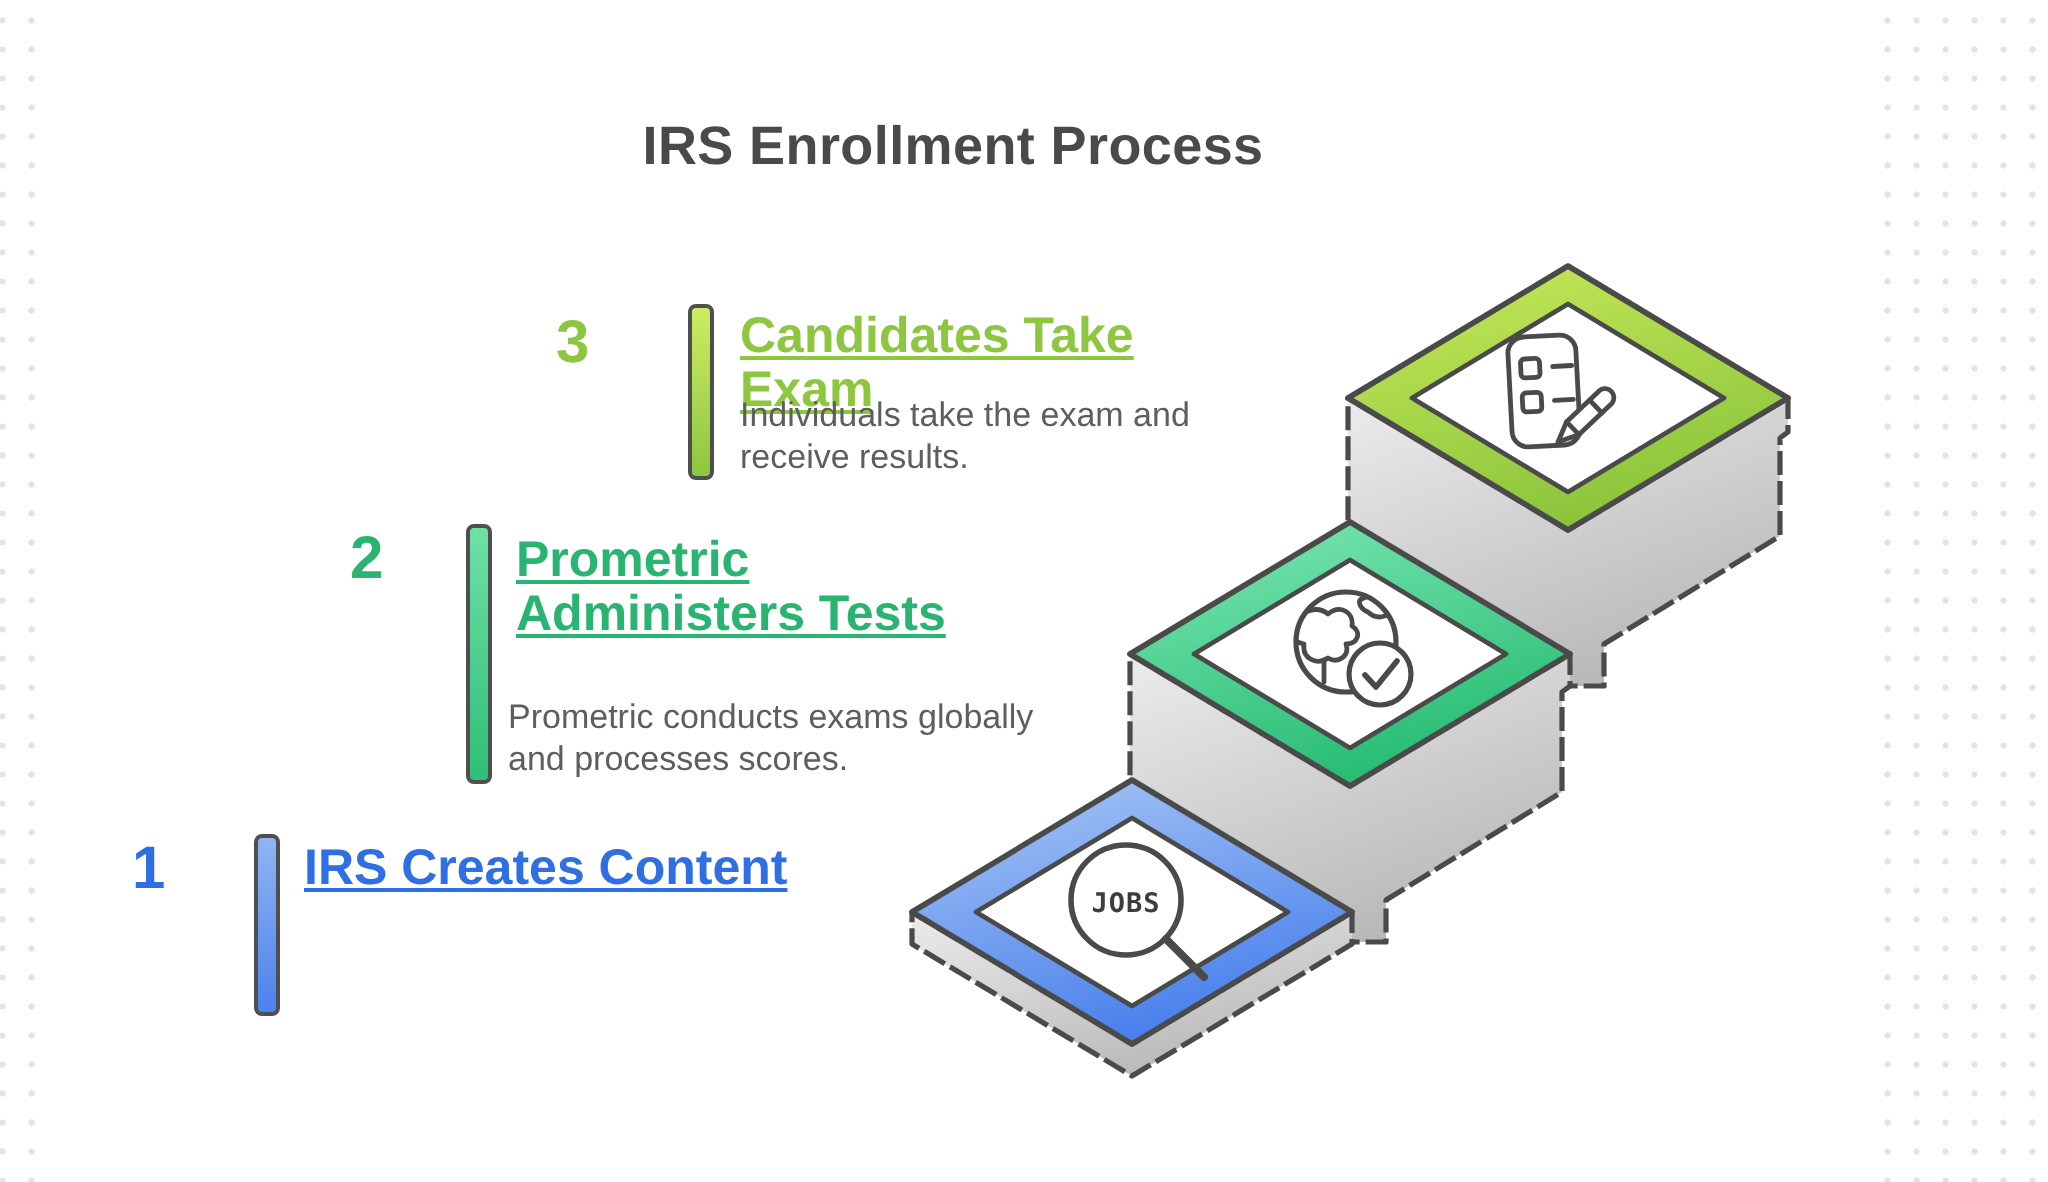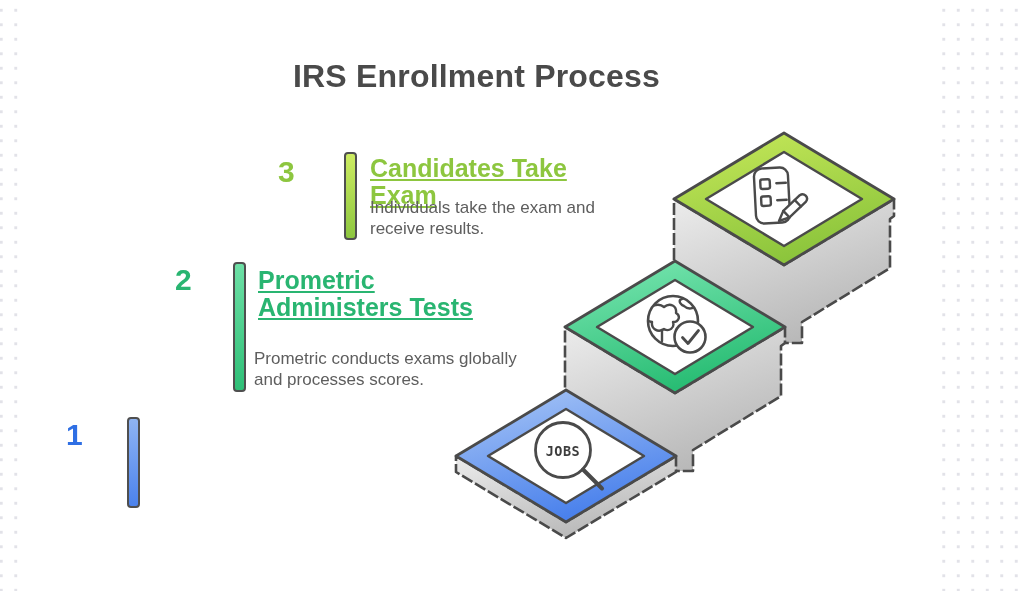--- a/index.html
+++ b/index.html
@@ -7,21 +7,21 @@
   #canvas{
     position:relative;width:1024px;height:591px;
     background-color:#ffffff;
     background-image:radial-gradient(circle,#e2e2e8 1.5px,rgba(255,255,255,0) 1.6px);
     background-size:14.5px 14.5px;
     background-position:-6px 3px;
   }
   .card{position:absolute;left:21px;top:0;width:911px;height:591px;background:#ffffff;}
   .title{
     position:absolute;left:21px;top:58px;width:911px;text-align:center;
-    font-size:32px;font-weight:bold;color:#4a4a4a;letter-spacing:.2px;
+    font-size:27px;font-weight:bold;color:#4a4a4a;letter-spacing:.2px;
   }
   .num{position:absolute;font-size:30px;font-weight:bold;line-height:32px;}
   .bar{position:absolute;width:9px;border:2px solid #4f4f4f;border-radius:4px;}
   .h{position:absolute;font-size:25px;font-weight:bold;line-height:27px;text-decoration:underline;}
   .d{position:absolute;font-size:17px;line-height:21px;color:#5e5e5e;}
 
   
   .n3{left:278px;top:156px;color:#8dc63f;}
   .bar3{left:344px;top:152px;height:84px;background:linear-gradient(#cdec62,#8dc63f);}
   .h3{left:370px;top:155px;width:260px;color:#8dc63f;}
@@ -52,20 +52,21 @@
   <div class="h h3">Candidates Take Exam</div>
   <div class="d d3">Individuals take the exam and receive results.</div>
 
   <div class="num n2">2</div>
   <div class="bar bar2"></div>
   <div class="h h2">Prometric Administers Tests</div>
   <div class="d d2">Prometric conducts exams globally and processes scores.</div>
 
   <div class="num n1">1</div>
   <div class="bar bar1"></div>
+  <div class="h h1">IRS Creates Content</div>
 
   <svg class="stairs" viewBox="0 0 1024 591" xmlns="http://www.w3.org/2000/svg">
     <defs>
       <linearGradient id="gFace" x1="0" y1="0" x2="0.55" y2="1">
         <stop offset="0" stop-color="#ececec"></stop>
           <stop offset="1" stop-color="#b8b8b8"></stop>
       </linearGradient>
       <linearGradient id="gLime" x1="0" y1="0" x2="0.4" y2="1">
         <stop offset="0" stop-color="#c8e95a"></stop>
           <stop offset="1" stop-color="#8cc53c"></stop>

